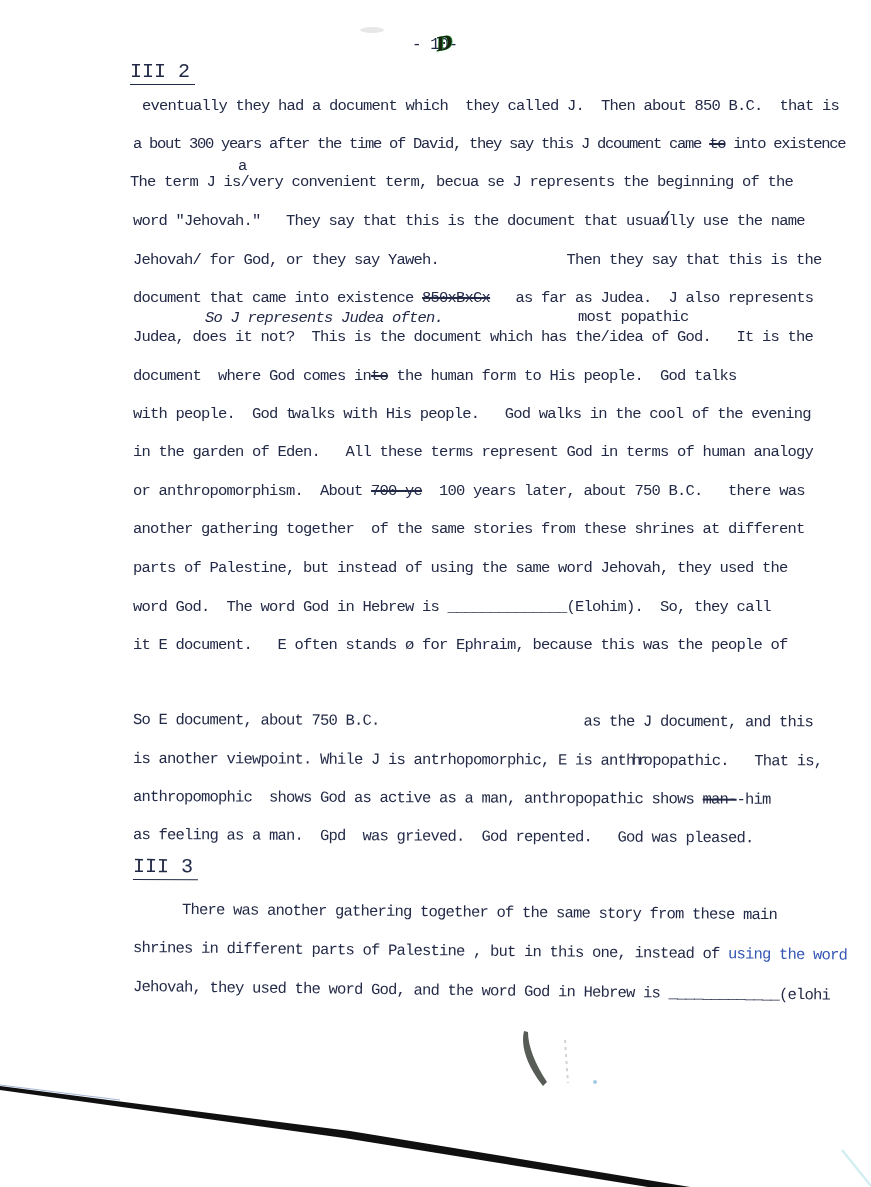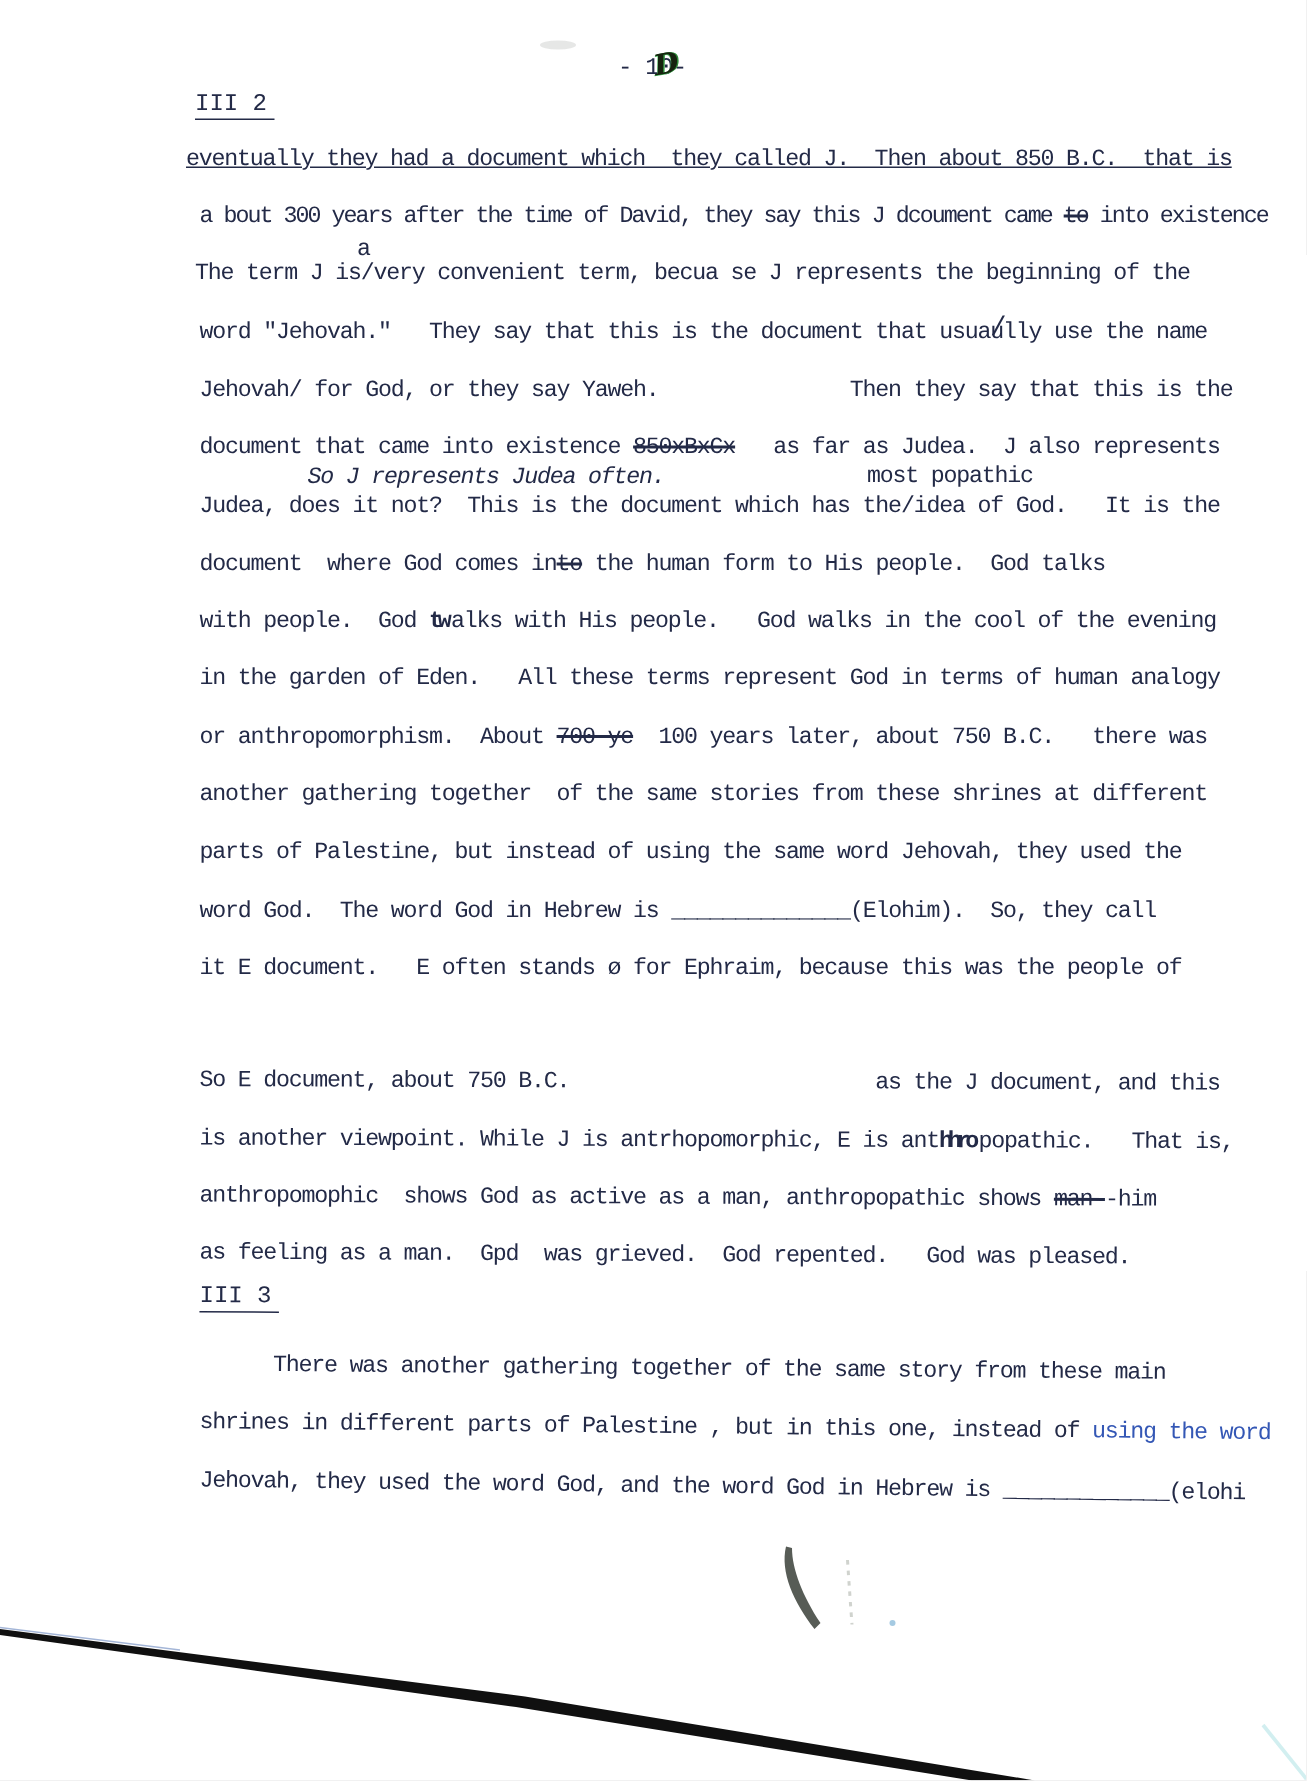--- a/index.html
+++ b/index.html
@@ -15,51 +15,51 @@
   }
   .overwrite { position:relative; display:inline-block; }
   .overwrite .hand {
     position:absolute; left:-3px; top:-4px;
     font-family:"DejaVu Serif", serif; font-style:italic; font-weight:bold;
     font-size:19px; color:#16230f;
     text-shadow: 1px 0 0 #2e8b3a, -0.5px 0.5px 0 #49b85c;
     transform:rotate(-10deg);
   }
   .heading {
-    position:absolute; font-size:16px; letter-spacing:0;
+    position:absolute; font-size:20px; letter-spacing:0;
     border-bottom:1.6px solid #232a47; padding:0 5px 1px 0;
     white-space:pre; transform-origin:left center;
   }
   .tline {
     position:absolute; white-space:pre;
     font-size:15.5px; letter-spacing:-0.8px;
     transform-origin:left center;
   }
   .s-strike { text-decoration:line-through; text-decoration-thickness:1.6px; }
   .s-blue   { color:#3457b5; }
-  .s-overlap{ letter-spacing:-3.5px; margin-right:3px; font-weight:bold; }
+  .s-overlap{ letter-spacing:-3.5px; margin-right:3px; font-weight:normal; }
   .s-slashed{ position:relative; }
   .s-slashed::after {
     content:"/"; position:absolute; left:0px; top:-3px;
     font-size:18px; color:#232a47;
   }
   .artifacts { position:absolute; inset:0; pointer-events:none; }
 </style>
 </head>
 <body>
 
 <div class="page">
 
   <div class="page-num"><span>- 1</span><span class="overwrite"><span>0</span><span class="hand">D</span></span><span>-</span></div>
 
   <div class="heading" style="top:60px; left:130px;">III 2</div>
   <div class="heading" style="top:855px; left:133px; transform:rotate(0.3deg);">III 3</div>
 
   <div>
-      <div class="tline" style="top: 97px; left: 124px; text-decoration: underline;"><span>eventually they had a document which  they called J.  Then about 850 B.C.  that is</span></div>
+      <div class="tline" style="top: 97px; left: 142px;"><span>eventually they had a document which  they called J.  Then about 850 B.C.  that is</span></div>
       <div class="tline" style="top: 135px; left: 133px; letter-spacing: -1.3px;"><span>a bout 300 years after the time of David, they say this J dcoument came </span><span class="s-strike">to</span><span> into existence</span></div>
       <div class="tline" style="top: 157px; left: 238px;"><span>a</span></div>
       <div class="tline" style="top: 173px; left: 130px;"><span>The term J is/very convenient term, becua se J represents the beginning of the</span></div>
       <div class="tline" style="top: 212px; left: 133px;"><span>word "Jehovah."   They say that this is the document that usua</span><span class="s-slashed">u</span><span>lly use the name</span></div>
       <div class="tline" style="top: 251px; left: 133px;"><span>Jehovah/ for God, or they say Yaweh.               Then they say that this is the</span></div>
       <div class="tline" style="top: 289px; left: 133px;"><span>document that came into existence </span><span class="s-strike">850xBxCx</span><span>   as far as Judea.  J also represents</span></div>
       <div class="tline" style="top: 309px; left: 205px; font-style: italic;"><span>So J represents Judea often.</span></div>
       <div class="tline" style="top: 308px; left: 578px;"><span>most popathic</span></div>
       <div class="tline" style="top: 328px; left: 133px; text-align: right;"><span>Judea, does it not?  This is the document which has the/idea of God.   It is the</span></div>
       <div class="tline" style="top: 367px; left: 133px; text-align: right;"><span>document  where God comes in</span><span class="s-strike">to</span><span> the human form to His people.  God talks</span></div>

